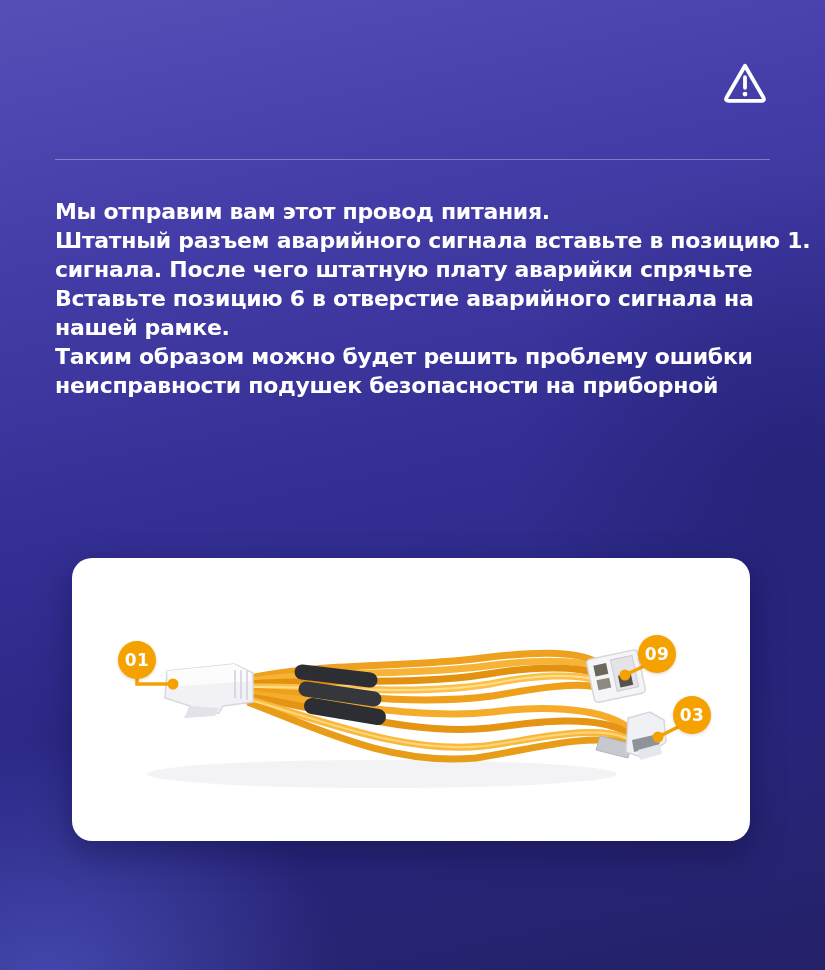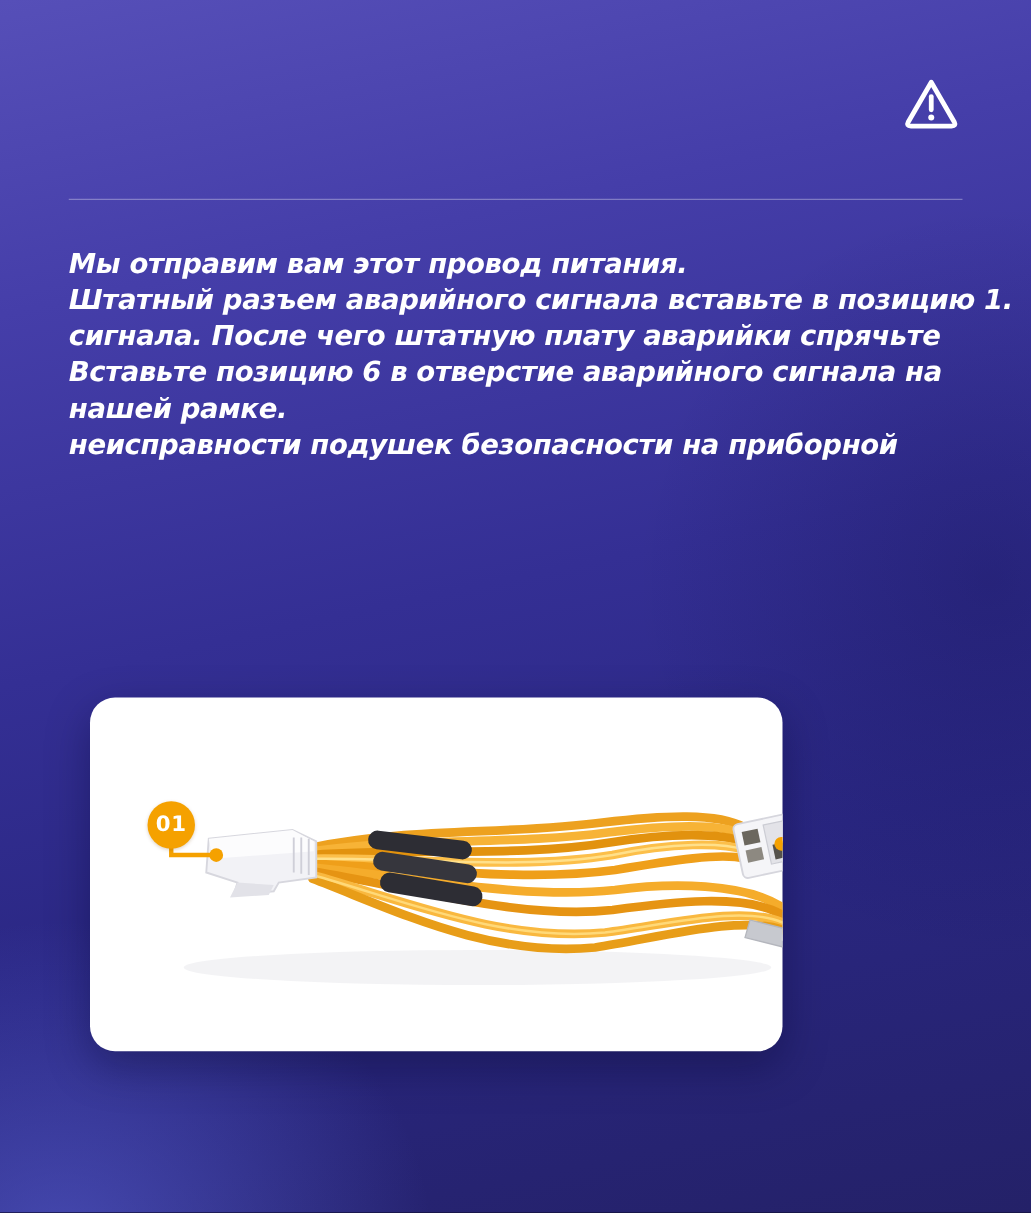--- a/index.html
+++ b/index.html
@@ -20,23 +20,23 @@
   .warn-icon{position:absolute;left:722px;top:60px;width:46px;height:46px;}
   .divider{
     position:absolute;left:55px;top:159px;width:715px;height:1px;
     background:rgba(255,255,255,0.32);
   }
   .text-block{
     position:absolute;left:55px;top:197px;width:730px;
     color:#ffffff;font-size:22px;font-weight:700;
     line-height:29px;letter-spacing:-0.3px;
   }
-  .line{white-space:nowrap;font-style:italic;}
+  .line{white-space:nowrap;}
   .card{
-    position:absolute;left:72px;top:558px;width:554px;height:283px;
+    position:absolute;left:72px;top:558px;width:678px;height:283px;
     background:#ffffff;border-radius:20px;
     box-shadow:0 12px 34px rgba(5,5,40,0.35);
     overflow:hidden;
   }
   .card svg{display:block;}
   .badge{
     position:absolute;width:38px;height:38px;border-radius:50%;
     background:#F5A100;color:#ffffff;
     display:flex;align-items:center;justify-content:center;
     font-size:17px;font-weight:700;letter-spacing:0.5px;
@@ -59,20 +59,21 @@
   </svg>
 
   <div class="divider"></div>
 
   <div class="text-block">
     <div class="line">Мы отправим вам этот провод питания.</div>
     <div class="line">Штатный разъем аварийного сигнала вставьте в позицию 1.</div>
     <div class="line">сигнала. После чего штатную плату аварийки спрячьте</div>
     <div class="line">Вставьте позицию 6 в отверстие аварийного сигнала на</div>
     <div class="line">нашей рамке.</div>
+    <div class="line">Таким образом можно будет решить проблему ошибки</div>
     <div class="line">неисправности подушек безопасности на приборной</div>
   </div>
 
   <div class="card">
 
     <svg width="678" height="283" viewBox="0 0 678 283">
 
       <ellipse cx="310" cy="216" rx="235" ry="14" fill="rgba(80,80,110,0.07)"></ellipse>
 
       <g fill="none" stroke-linecap="round" stroke-width="7">

